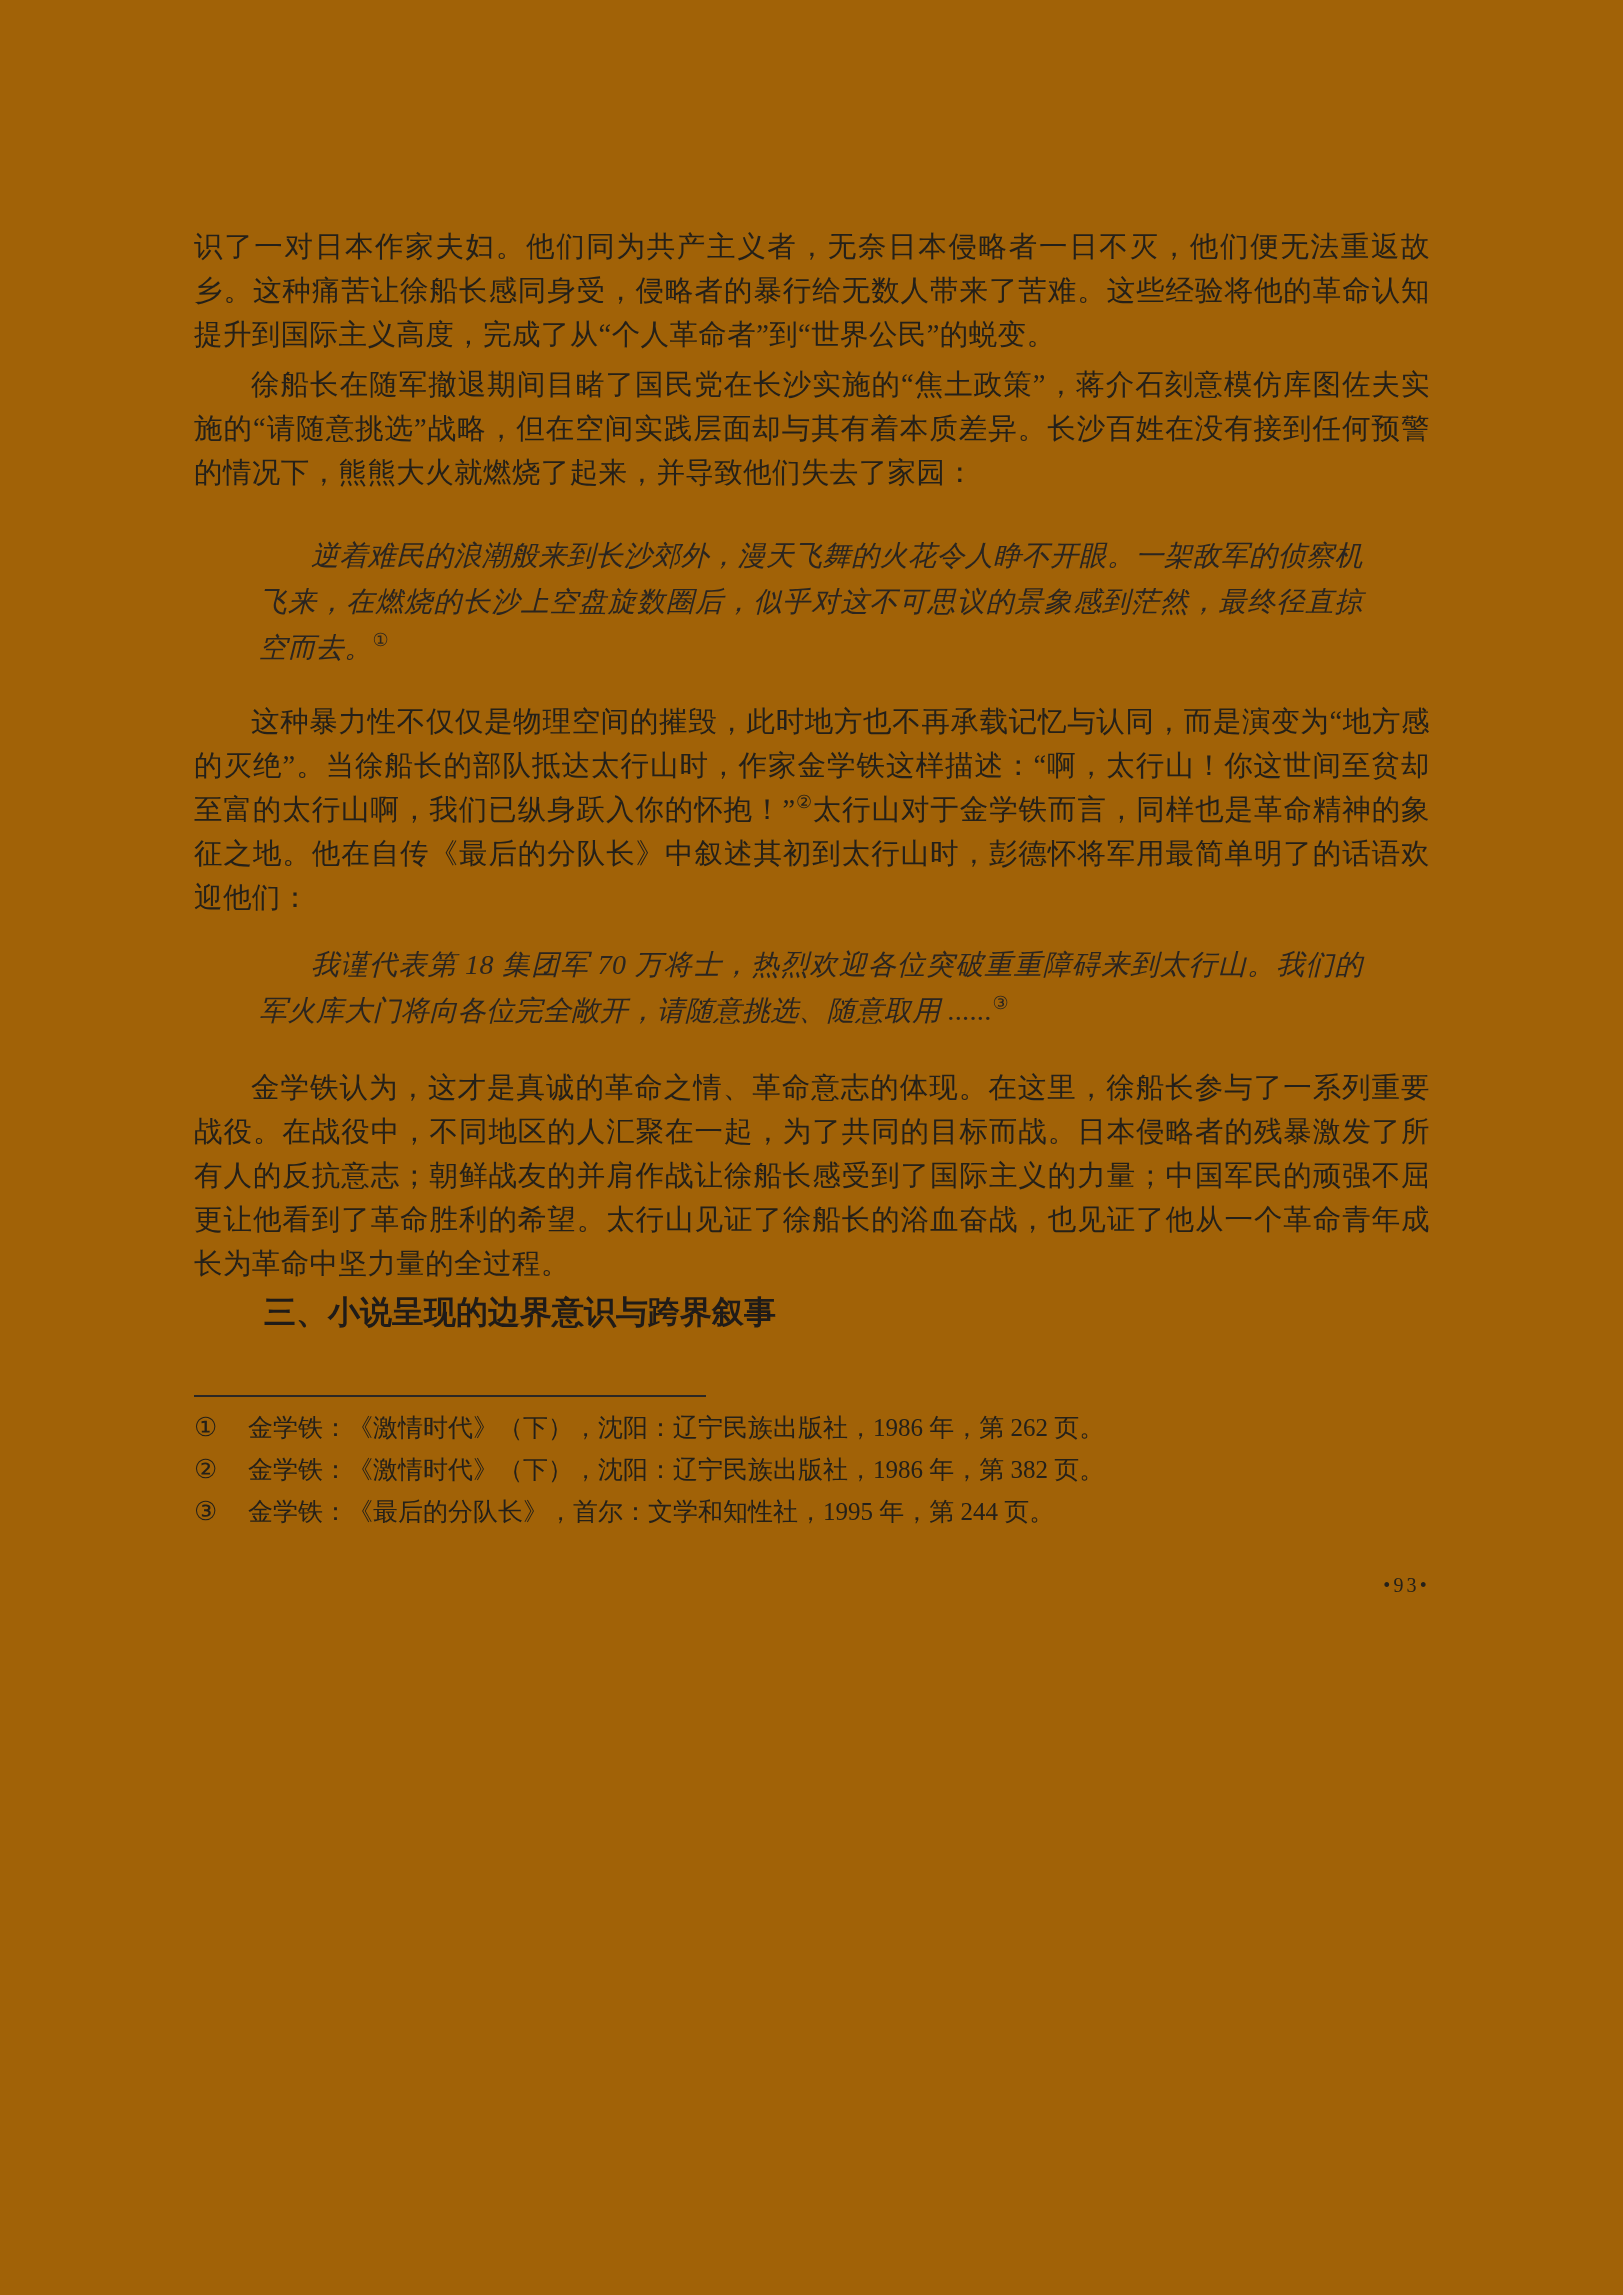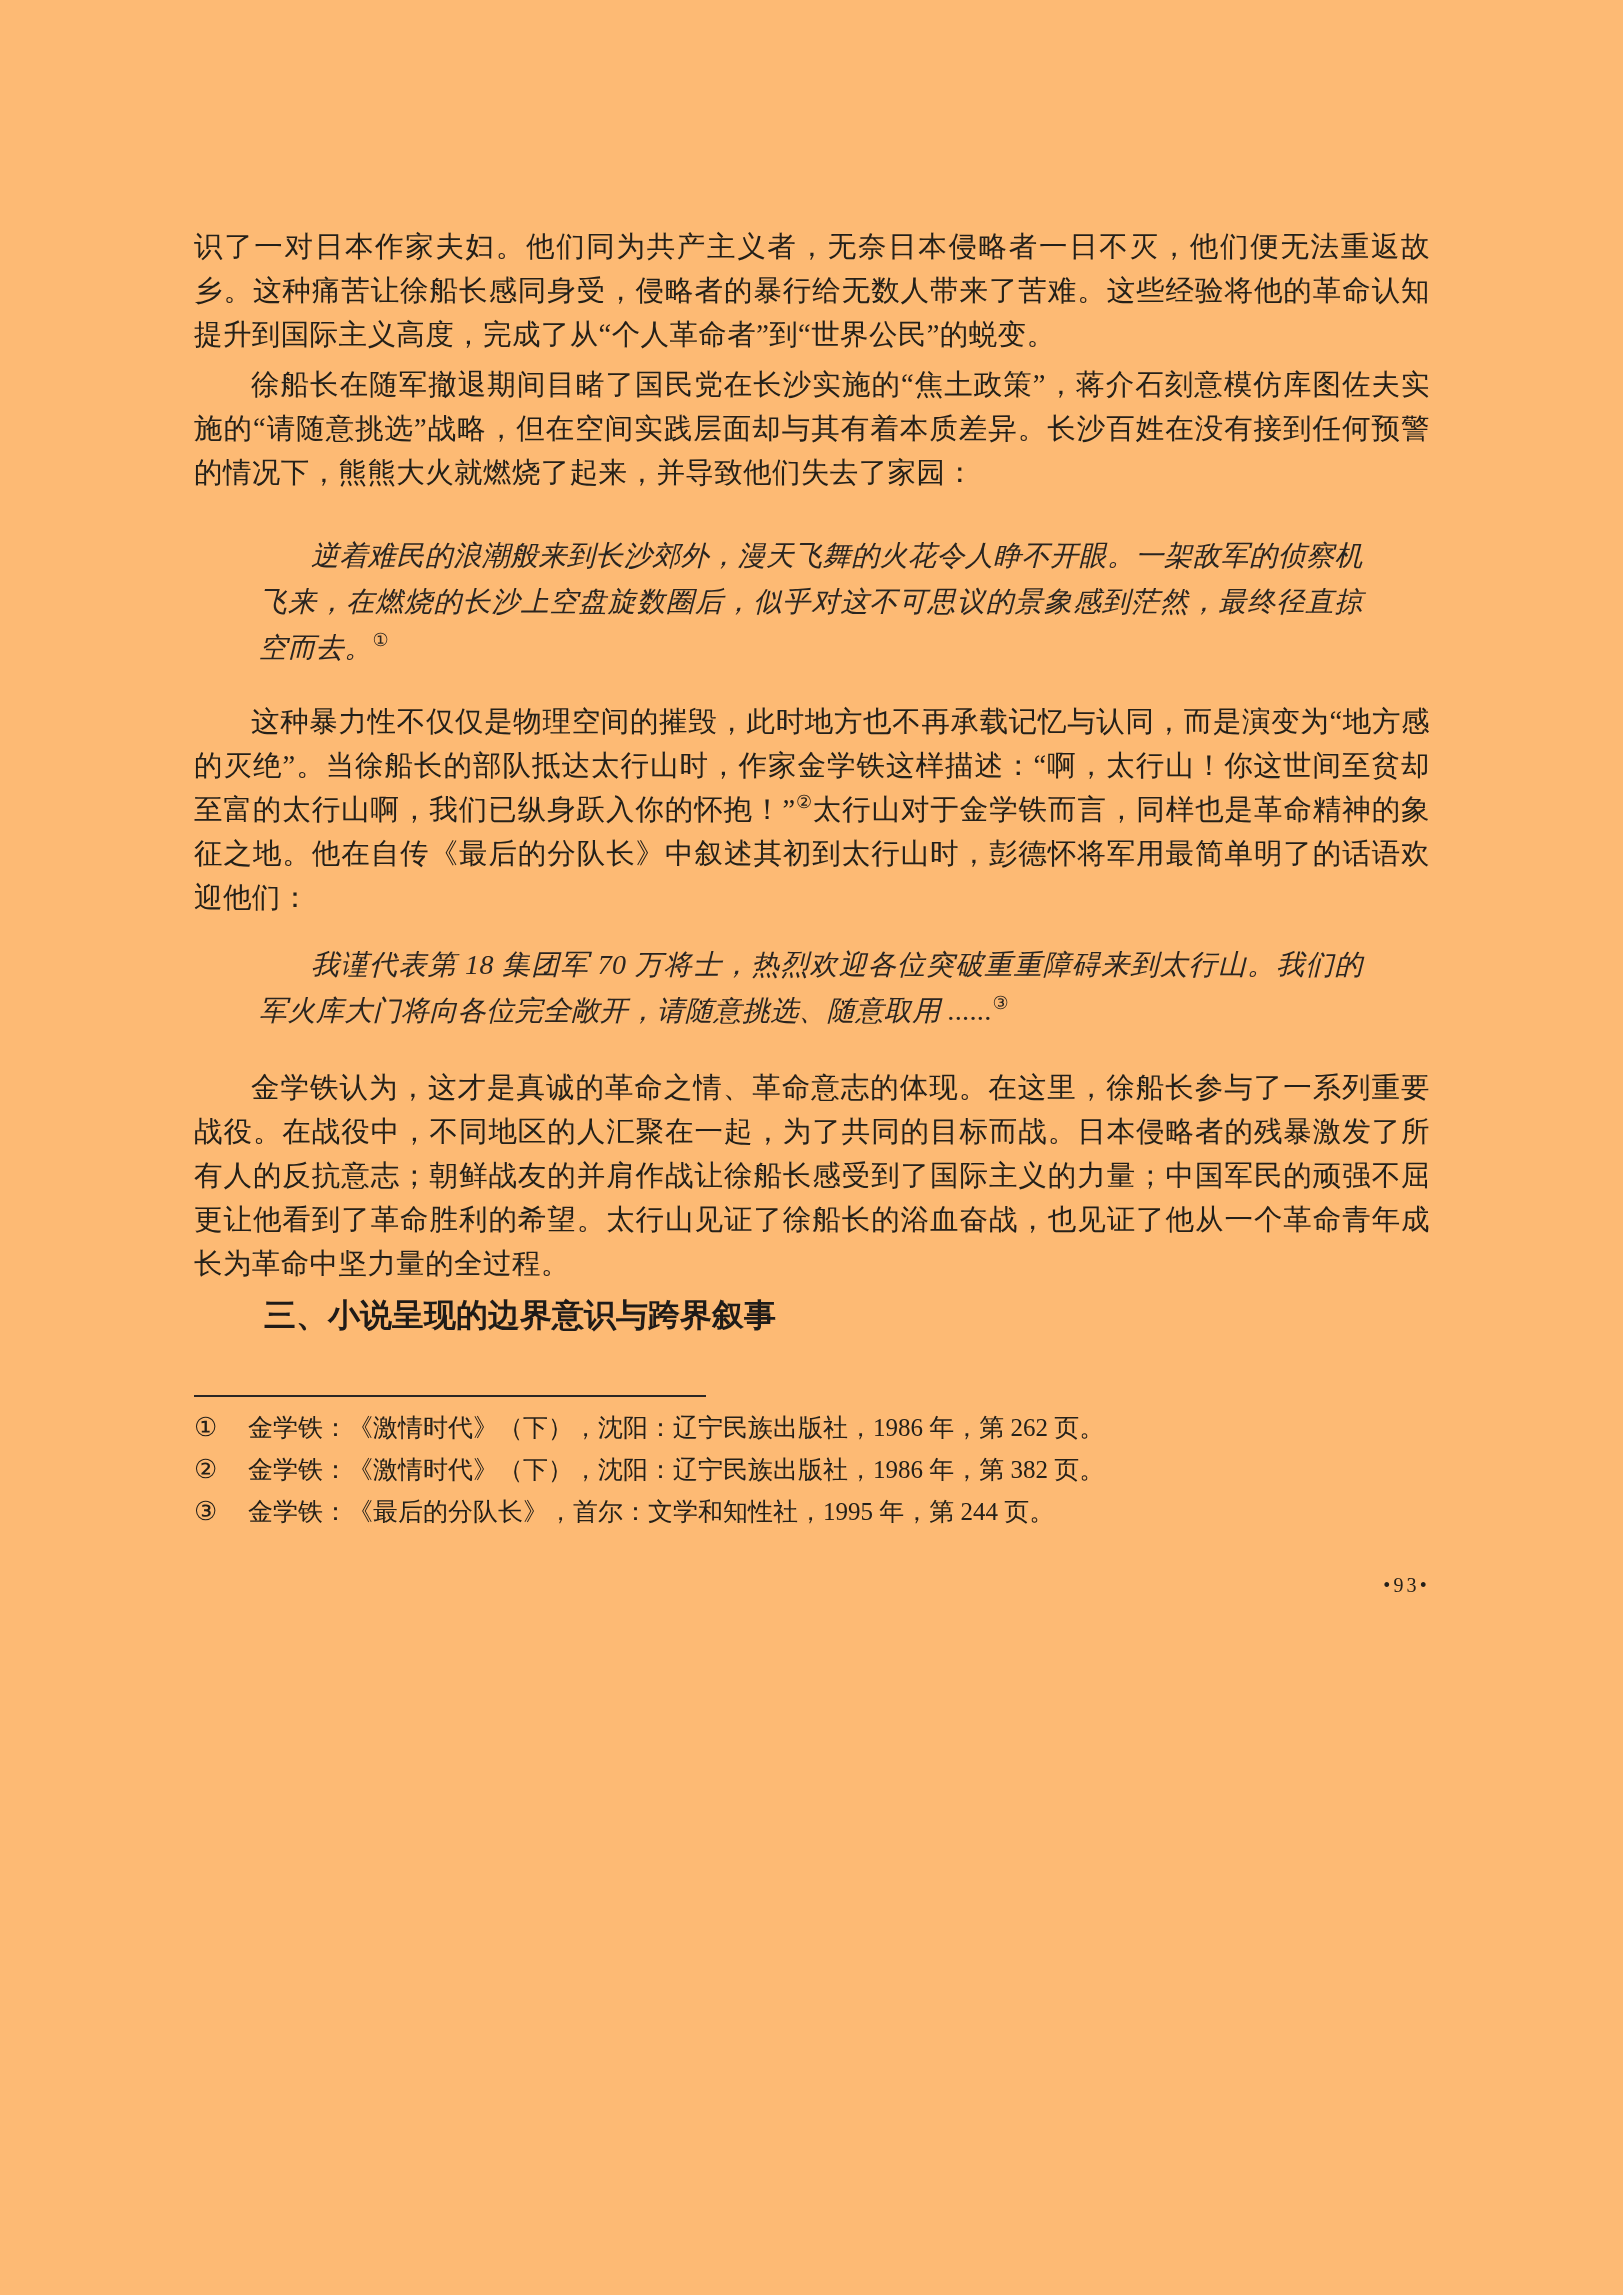--- a/index.html
+++ b/index.html
@@ -1,21 +1,21 @@
 <!DOCTYPE html>
 <html style="font-size:12.7px"><head>
 <meta charset="utf-8">
 <style>
   html, body { margin: 0; padding: 0; background: #888; }
   .page {
     position: relative;
     width: 1623px;
     height: 2295px;
     margin: 0 auto;
-    background: #fdba74;
+    background: #a16207;
     overflow: hidden;
     color: #242019;
   }
   .content {
     padding: 225px 193px 0 194px;
   }
   .body-para {
     margin: 0;
     font-family: "Liberation Serif", "DejaVu Serif", serif;
     font-size: 28.5px;
@@ -50,21 +50,21 @@
   sup.ref {
     font-style: normal;
     font-size: 18px;
     line-height: 0;
     vertical-align: 11px;
     letter-spacing: 0;
   }
   .section-heading {
     margin: 11px 0 0;
     padding-left: 70px;
-    font-family: Liberation Sans, sans-serif;
+    font-family: Liberation Mono, monospace;
     font-weight: 700;
     font-size: 32px;
     line-height: 36px;
     color: #1f1b18;
   }
   .footnote-rule {
     margin-top: 62px;
     width: 512px;
     height: 2.4px;
     background: #2b2724;

